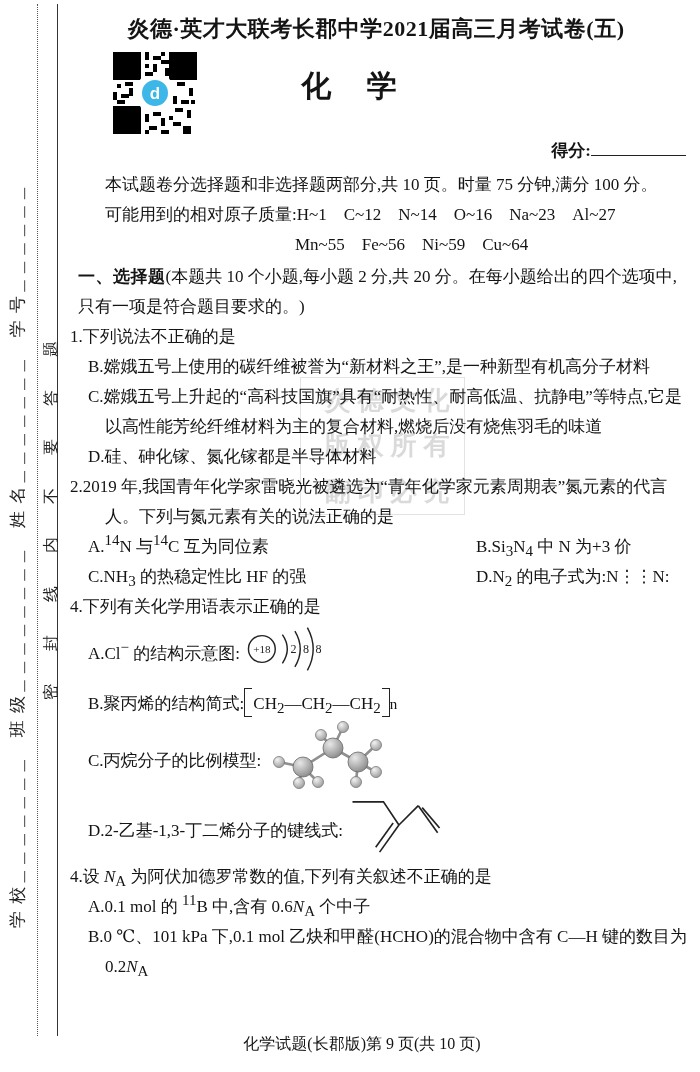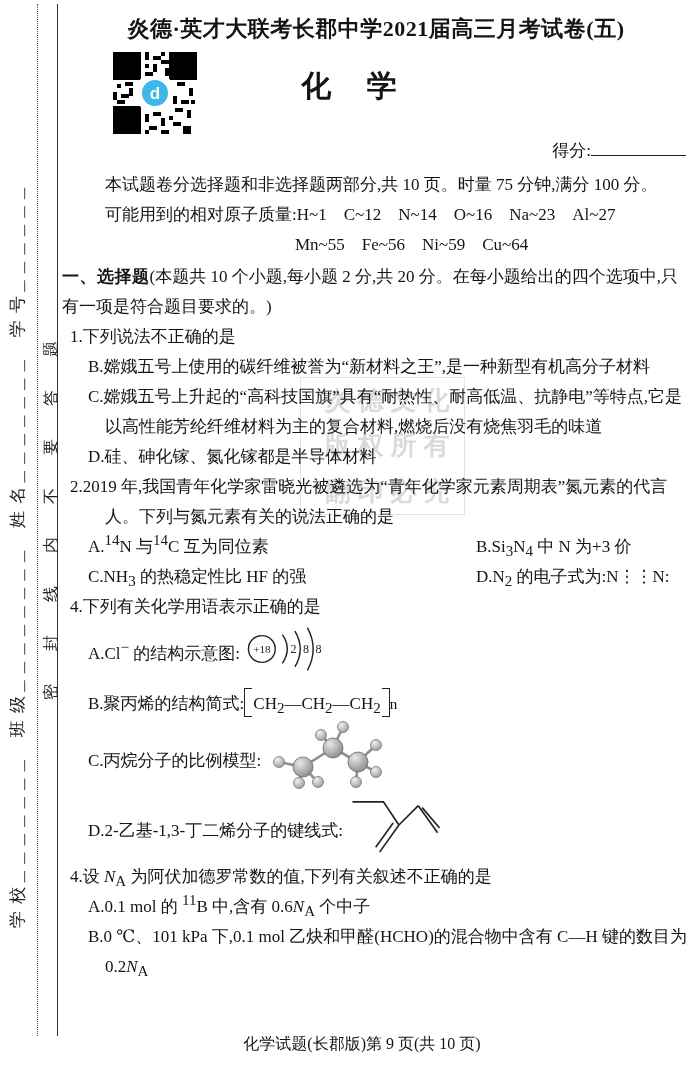--- a/index.html
+++ b/index.html
@@ -13,26 +13,26 @@
   .sb-inner{left:41px;top:700px;width:420px;font-size:16px;letter-spacing:33px;color:#222;}
   
   .watermark{position:absolute;left:300px;top:377px;width:147px;height:136px;border:1px solid #e3e3e3;
              z-index:0;display:flex;flex-direction:column;justify-content:space-around;align-items:center;padding-left:16px;}
   .watermark div{font-size:26px;letter-spacing:7px;color:#dadada;font-weight:bold;}
   
   .content{position:absolute;left:62px;top:14px;width:628px;z-index:2;font-size:17px;line-height:30px;}
   .title{text-align:center;font-size:22px;font-weight:bold;letter-spacing:0.5px;line-height:30px;}
   .qr{position:absolute;left:51px;top:38px;}
   .subject{text-align:center;font-size:30px;font-weight:bold;letter-spacing:14px;line-height:32px;margin-top:26px;padding-right:40px;}
-  .score{ text-align:right;font-weight:normal;margin-top:36px;line-height:26px;padding-right:4px;}
+  .score{ text-align:right;font-weight:bold;margin-top:36px;line-height:26px;padding-right:4px;}
   .score-blank{display:inline-block;width:95px;border-bottom:1.5px solid #222;height:1em;vertical-align:baseline;}
   .p-intro{padding-left:43px;margin-top:6px;}
   .p-intro2{padding-left:43px;}
   .p-masses2{margin-left:233px;}
-  .section{margin-top:2px;}
+  .section{margin-top:2px;margin-left:16px;}
   .section b{letter-spacing:0.5px;}
   .q{padding-left:43px;text-indent:-35px;}
   .opt{padding-left:43px;text-indent:-17px;}
   .row2{display:flex;}
   .row2 .left{width:345px;}
   .optimg{display:flex;align-items:center;padding-left:26px;}
   .optimg .svgwrap{margin-left:4px;}
   sub,sup{font-size:15px;line-height:0;}
   i{font-style:italic;}
   

